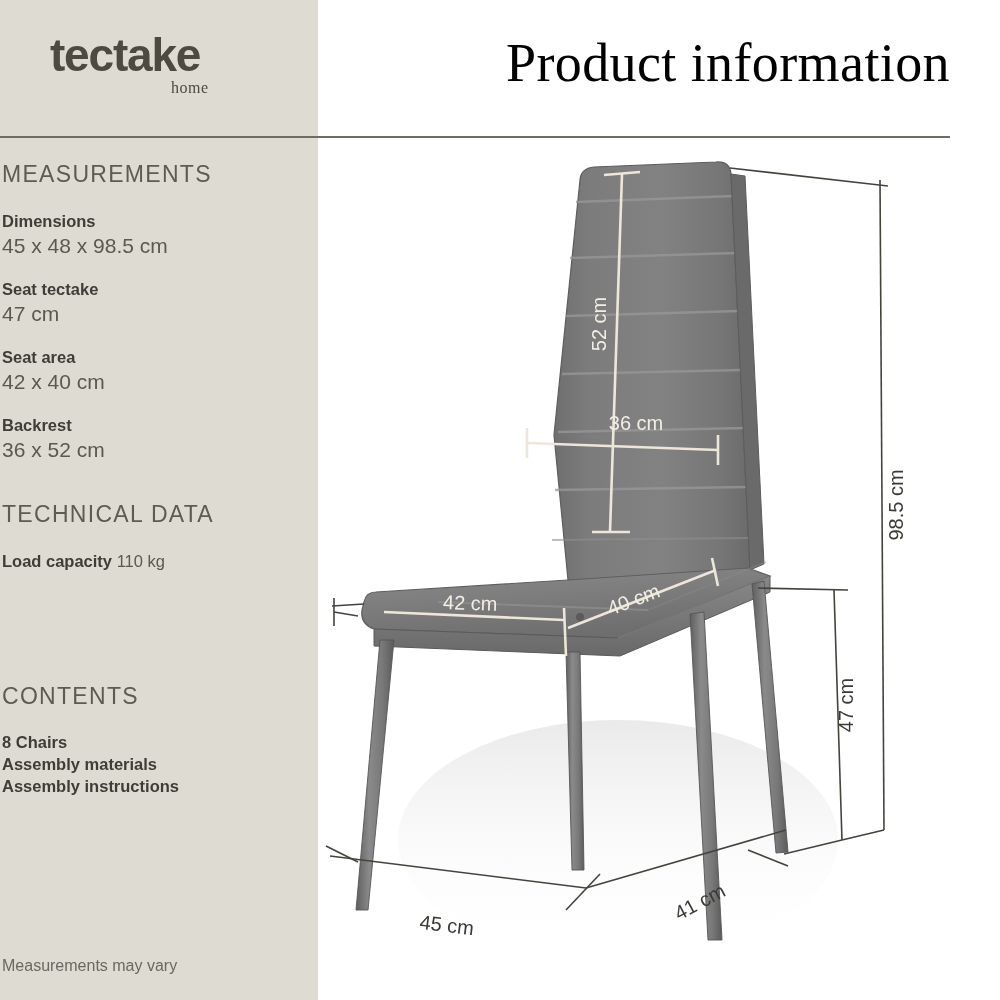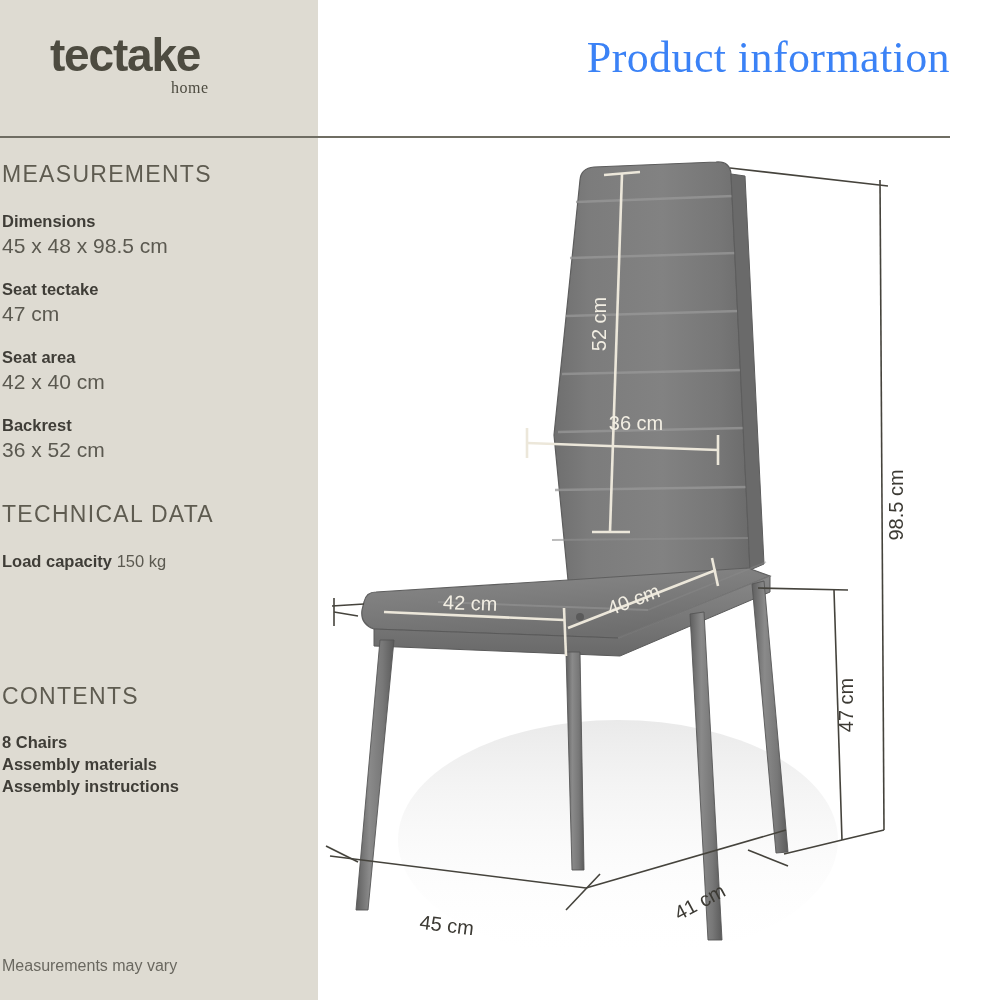--- a/index.html
+++ b/index.html
@@ -105,22 +105,22 @@
   }
 
   
   #header-title {
     position: absolute;
     left: 400px;
     top: 35px;
     width: 550px;
     text-align: right;
     font-family: "Liberation Serif", serif;
-    font-size: 44px;
-    color: #3b82f6;
+    font-size: 54px;
+    color: #000000;
     letter-spacing: 0.4px;
     line-height: 1.05;
   }
   #header-rule {
     position: absolute;
     left: 0;
     top: 136px;
     width: 950px;
     height: 2px;
     background: #6f6d63;
@@ -158,21 +158,21 @@
 
     <div class="side-label" style="top:348px;">Seat area</div>
     <div class="side-value" style="top:370px;">42 x 40 cm</div>
 
     <div class="side-label" style="top:416px;">Backrest</div>
     <div class="side-value" style="top:438px;">36 x 52 cm</div>
 
     <div class="side-section-title" style="top:501px;">TECHNICAL DATA</div>
 
     <div class="side-kv" style="top:550px;">
-      <b>Load capacity</b><span> 150 kg</span>
+      <b>Load capacity</b><span> 110 kg</span>
     </div>
 
     <div class="side-section-title" style="top:683px;">CONTENTS</div>
 
     <div class="side-bold-line" style="top:733px;">8 Chairs</div>
     <div class="side-bold-line" style="top:755px;">Assembly materials</div>
     <div class="side-bold-line" style="top:777px;">Assembly instructions</div>
 
     <div id="footnote">Measurements may vary</div>
   </div>

